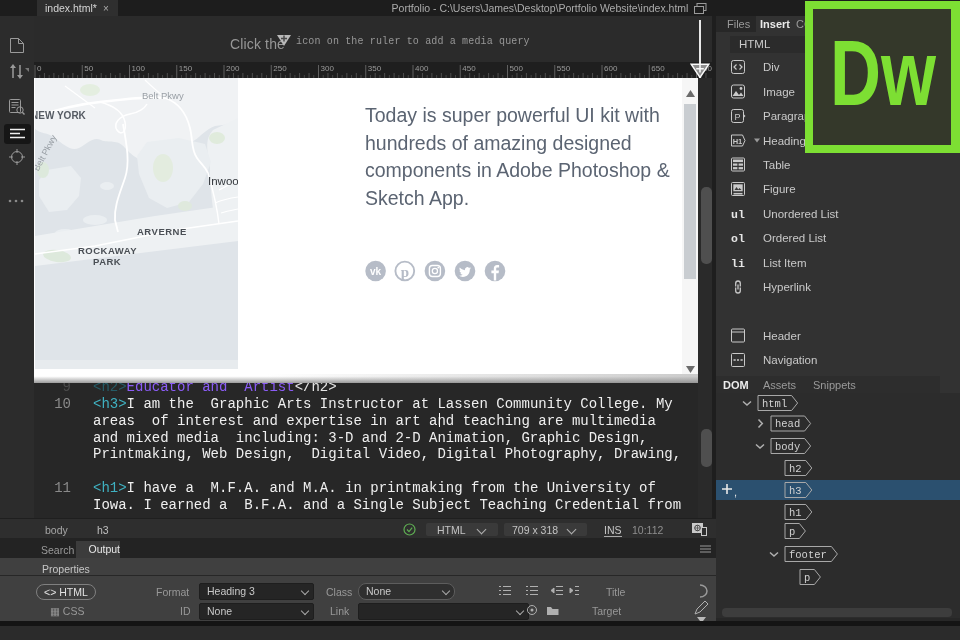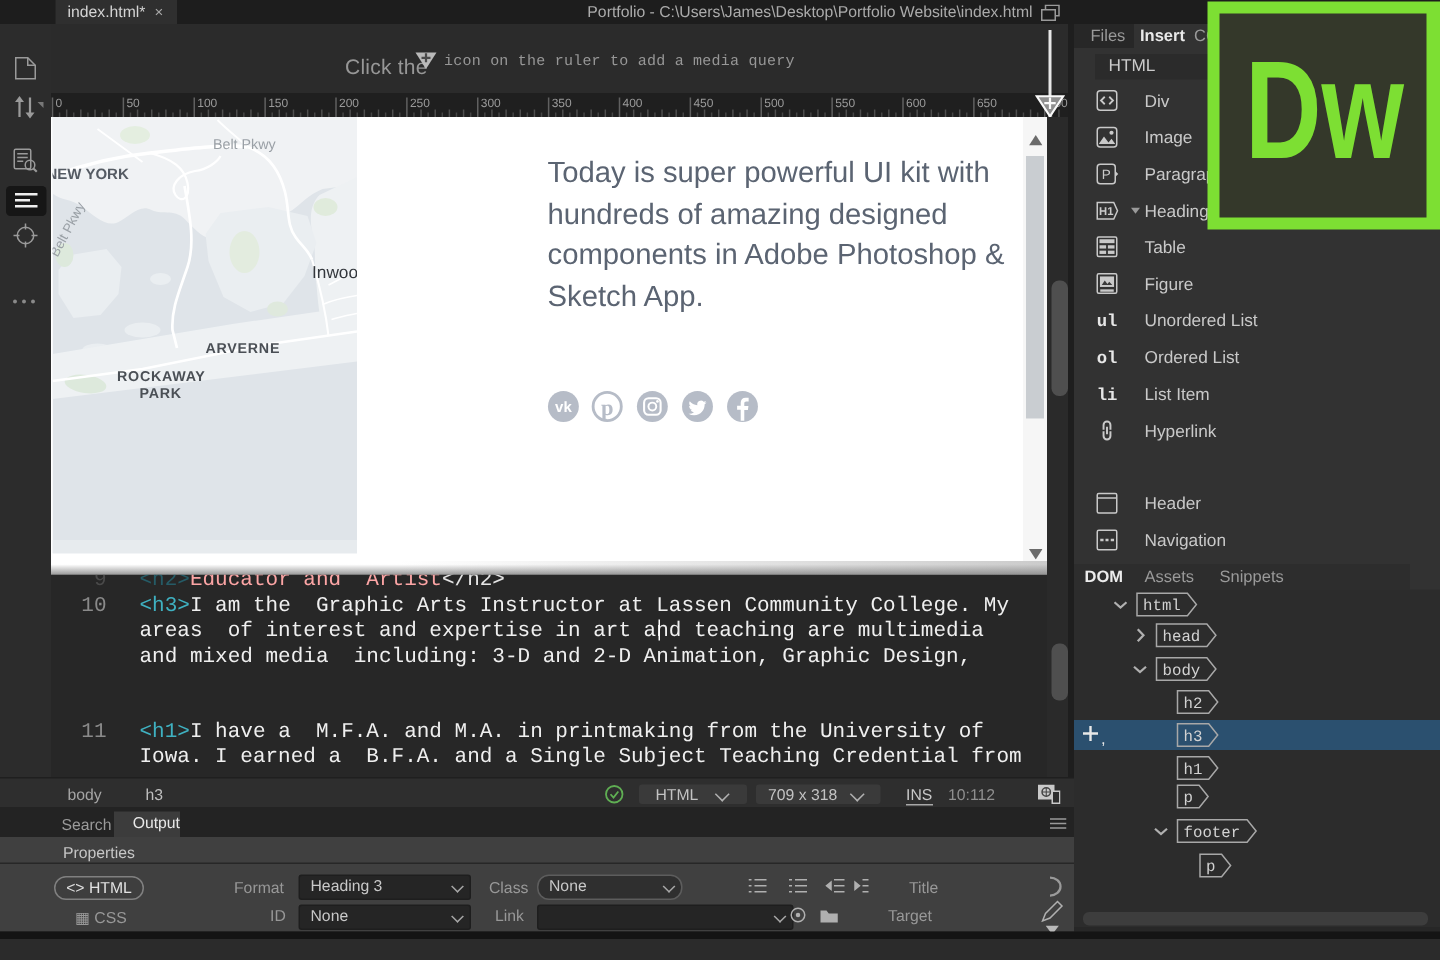--- a/index.html
+++ b/index.html
@@ -344,25 +344,26 @@
 </div>
 <div class="abs" id="ostrip">
     <div class="abs" id="othumb1"></div>
     <div class="abs" id="othumb2"></div>
   </div>
 <div class="abs" style="left:712px;top:16px;width:4px;height:602px;background:#1e1e1e"></div>
 <div class="abs" style="left:716px;top:273px;width:3px;height:104px;background:#262626"></div>
 
 <div class="abs" id="code">
 <div class="ln" style="top:-4.5px;color:#4a4a4a">9</div>
-<div class="cl" style="top:-4.5px"><span style="color:#255b66">&lt;h2&gt;</span><span style="color:#fca5a5">Educator and  Artist</span><span style="color:#e5e5e5">&lt;/h2&gt;</span></div>
+<div class="cl" style="top:-4.5px"><span style="color:#255b66">&lt;h2&gt;</span><span style="color:#8b5cf6">Educator and  Artist</span><span style="color:#e5e5e5">&lt;/h2&gt;</span></div>
 <div class="ln" style="top:13px">10</div>
 <div class="cl" style="top:13px"><span class="tag">&lt;h3&gt;</span>I am the  Graphic Arts Instructor at Lassen Community College. My</div>
 <div class="cl" style="top:29.8px">areas  of interest and expertise in art and teaching are multimedia</div>
 <div class="cl" style="top:46.6px">and mixed media  including: 3-D and 2-D Animation, Graphic Design,</div>
+<div class="cl" style="top:63.4px">Printmaking, Web Design,  Digital Video, Digital Photography, Drawing,</div>
 <div class="ln" style="top:97px">11</div>
 <div class="cl" style="top:97px"><span class="tag">&lt;h1&gt;</span>I have a  M.F.A. and M.A. in printmaking from the University of</div>
 <div class="cl" style="top:113.8px">Iowa. I earned a  B.F.A. and a Single Subject Teaching Credential from</div>
 <div class="abs" style="left:405px;top:30px;width:1px;height:14px;background:#fff"></div>
 </div>
 
 <div class="abs" id="status">
 <span class="abs" style="left:45px;top:5px">body</span>
 <span class="abs" style="left:97px;top:5px;color:#c0c0c0">h3</span>
 <svg class="abs" style="left:403px;top:4px" width="13" height="13">

